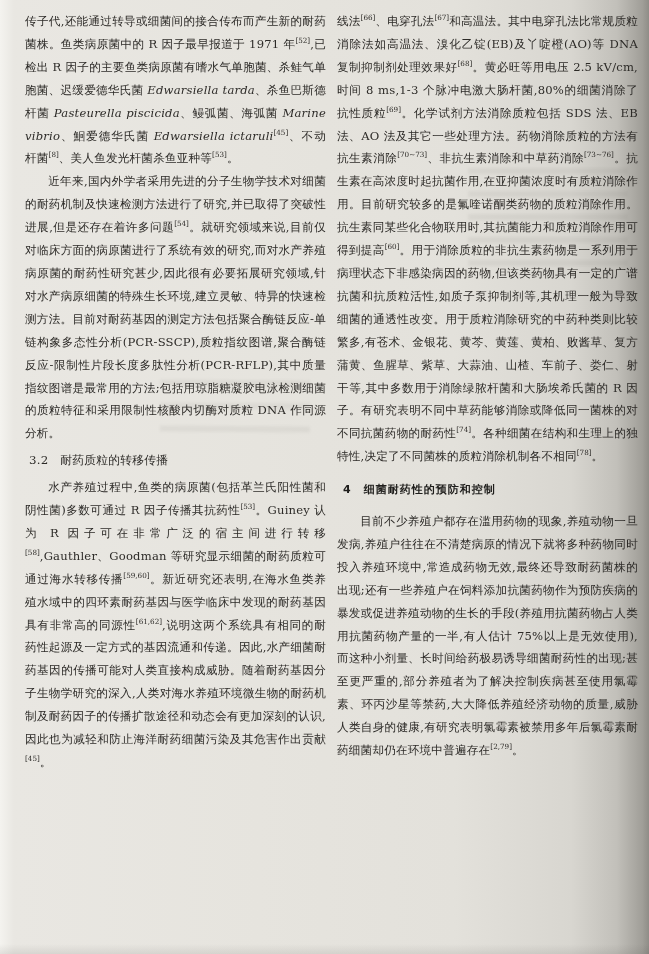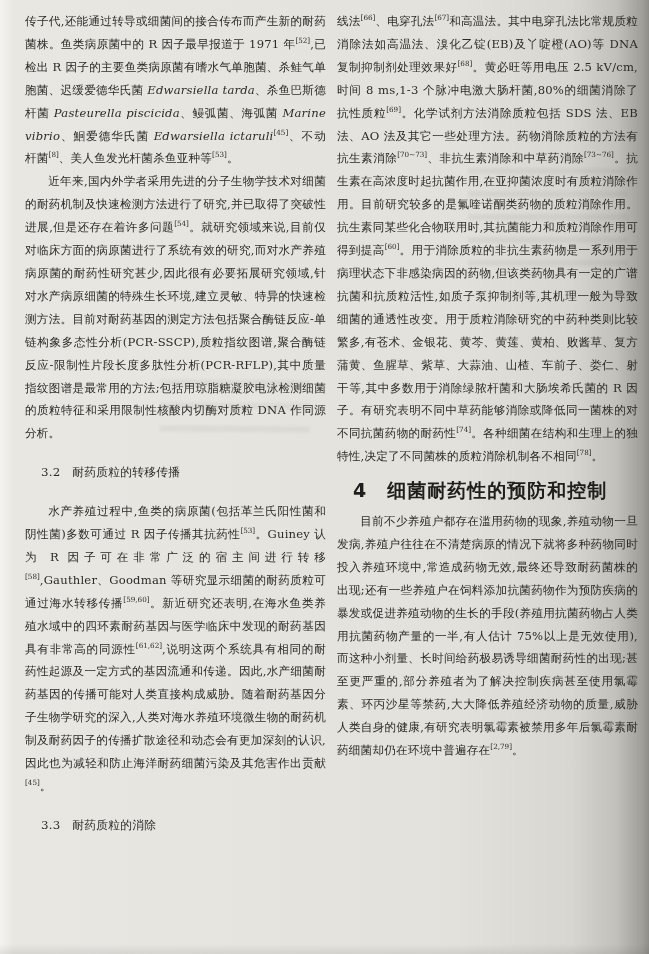--- a/index.html
+++ b/index.html
@@ -26,26 +26,26 @@
     font-size:11.6px; line-height:22.9px; color:#2c2a27;
     text-align:justify; letter-spacing:0.2px;
   }
   .col-left  { left:25px;  }
   .col-right { left:337px; }
   .col p { margin:0; text-indent:2em; }
   .col p.noindent { text-indent:0; }
   .col sup { font-size:0.62em; line-height:0; vertical-align:super; letter-spacing:0; }
   .col i { font-style:italic; }
   h2.h-major {
-    margin:11px 0 8px 16px; text-indent:0;
+    margin:11px 0 8px 6px; text-indent:0;
     font-family:"DejaVu Sans","Liberation Sans",sans-serif;
-    font-size:19px; font-weight:bold; color:#1f1e1c; letter-spacing:1px;
+    font-size:11px; font-weight:bold; color:#1f1e1c; letter-spacing:1px;
   }
   h3.h-minor {
-    margin:16px; text-indent:0;
+    margin:4px; text-indent:0;
     font-size:11.8px; font-weight:normal; color:#2c2a27;
   }
   
   .ghost {
     position:absolute; pointer-events:none; opacity:0.07; filter:blur(1.5px);
     background:repeating-linear-gradient(180deg,#5a5852 0 6px, transparent 6px 23px);
   }
   .ghost-a { left:468px; top:168px; width:160px; height:110px; }
   .ghost-b { left:160px; top:380px; width:150px; height:60px; transform:rotate(0.4deg); }
 </style>
@@ -54,21 +54,20 @@
 
 <div class="page">
   <div class="ghost ghost-a"></div>
   <div class="ghost ghost-b"></div>
 
   <div class="col col-left">
       <p class="p noindent">传子代,还能通过转导或细菌间的接合传布而产生新的耐药菌株。鱼类病原菌中的 R 因子最早报道于 1971 年<sup>[52]</sup>,已检出 R 因子的主要鱼类病原菌有嗜水气单胞菌、杀鲑气单胞菌、迟缓爱德华氏菌 <i>Edwarsiella tarda</i>、杀鱼巴斯德杆菌 <i>Pasteurella piscicida</i>、鳗弧菌、海弧菌 <i>Marine vibrio</i>、鮰爱德华氏菌 <i>Edwarsiella ictaruli</i><sup>[45]</sup>、不动杆菌<sup>[8]</sup>、美人鱼发光杆菌杀鱼亚种等<sup>[53]</sup>。</p>
       <p class="p">近年来,国内外学者采用先进的分子生物学技术对细菌的耐药机制及快速检测方法进行了研究,并已取得了突破性进展,但是还存在着许多问题<sup>[54]</sup>。就研究领域来说,目前仅对临床方面的病原菌进行了系统有效的研究,而对水产养殖病原菌的耐药性研究甚少,因此很有必要拓展研究领域,针对水产病原细菌的特殊生长环境,建立灵敏、特异的快速检测方法。目前对耐药基因的测定方法包括聚合酶链反应-单链构象多态性分析(PCR-SSCP),质粒指纹图谱,聚合酶链反应-限制性片段长度多肽性分析(PCR-RFLP),其中质量指纹图谱是最常用的方法;包括用琼脂糖凝胶电泳检测细菌的质粒特征和采用限制性核酸内切酶对质粒 DNA 作同源分析。</p>
       <h3 class="h-minor">3.2　耐药质粒的转移传播</h3>
       <p class="p">水产养殖过程中,鱼类的病原菌(包括革兰氏阳性菌和阴性菌)多数可通过 R 因子传播其抗药性<sup>[53]</sup>。Guiney 认为 R 因子可在非常广泛的宿主间进行转移<sup>[58]</sup>,Gauthler、Goodman 等研究显示细菌的耐药质粒可通过海水转移传播<sup>[59,60]</sup>。新近研究还表明,在海水鱼类养殖水域中的四环素耐药基因与医学临床中发现的耐药基因具有非常高的同源性<sup>[61,62]</sup>,说明这两个系统具有相同的耐药性起源及一定方式的基因流通和传递。因此,水产细菌耐药基因的传播可能对人类直接构成威胁。随着耐药基因分子生物学研究的深入,人类对海水养殖环境微生物的耐药机制及耐药因子的传播扩散途径和动态会有更加深刻的认识,因此也为减轻和防止海洋耐药细菌污染及其危害作出贡献<sup>[45]</sup>。</p>
-      <h3 class="h-minor">3.3　耐药质粒的消除</h3>
     </div>
 
   <div class="col col-right">
       <p class="p noindent">线法<sup>[66]</sup>、电穿孔法<sup>[67]</sup>和高温法。其中电穿孔法比常规质粒消除法如高温法、溴化乙锭(EB)及丫啶橙(AO)等 DNA 复制抑制剂处理效果好<sup>[68]</sup>。黄必旺等用电压 2.5 kV/cm,时间 8 ms,1-3 个脉冲电激大肠杆菌,80%的细菌消除了抗性质粒<sup>[69]</sup>。化学试剂方法消除质粒包括 SDS 法、EB 法、AO 法及其它一些处理方法。药物消除质粒的方法有抗生素消除<sup>[70~73]</sup>、非抗生素消除和中草药消除<sup>[73~76]</sup>。抗生素在高浓度时起抗菌作用,在亚抑菌浓度时有质粒消除作用。目前研究较多的是氟喹诺酮类药物的质粒消除作用。抗生素同某些化合物联用时,其抗菌能力和质粒消除作用可得到提高<sup>[60]</sup>。用于消除质粒的非抗生素药物是一系列用于病理状态下非感染病因的药物,但该类药物具有一定的广谱抗菌和抗质粒活性,如质子泵抑制剂等,其机理一般为导致细菌的通透性改变。用于质粒消除研究的中药种类则比较繁多,有苍术、金银花、黄芩、黄莲、黄柏、败酱草、复方蒲黄、鱼腥草、紫草、大蒜油、山楂、车前子、娄仁、射干等,其中多数用于消除绿脓杆菌和大肠埃希氏菌的 R 因子。有研究表明不同中草药能够消除或降低同一菌株的对不同抗菌药物的耐药性<sup>[74]</sup>。各种细菌在结构和生理上的独特性,决定了不同菌株的质粒消除机制各不相同<sup>[78]</sup>。</p>
       <h2 class="h-major">4　细菌耐药性的预防和控制</h2>
       <p class="p">目前不少养殖户都存在滥用药物的现象,养殖动物一旦发病,养殖户往往在不清楚病原的情况下就将多种药物同时投入养殖环境中,常造成药物无效,最终还导致耐药菌株的出现;还有一些养殖户在饲料添加抗菌药物作为预防疾病的暴发或促进养殖动物的生长的手段(养殖用抗菌药物占人类用抗菌药物产量的一半,有人估计 75%以上是无效使用),而这种小剂量、长时间给药极易诱导细菌耐药性的出现;甚至更严重的,部分养殖者为了解决控制疾病甚至使用氯霉素、环丙沙星等禁药,大大降低养殖经济动物的质量,威胁人类自身的健康,有研究表明氯霉素被禁用多年后氯霉素耐药细菌却仍在环境中普遍存在<sup>[2,79]</sup>。</p>
     </div>
 </div>
 
 </body></html>

